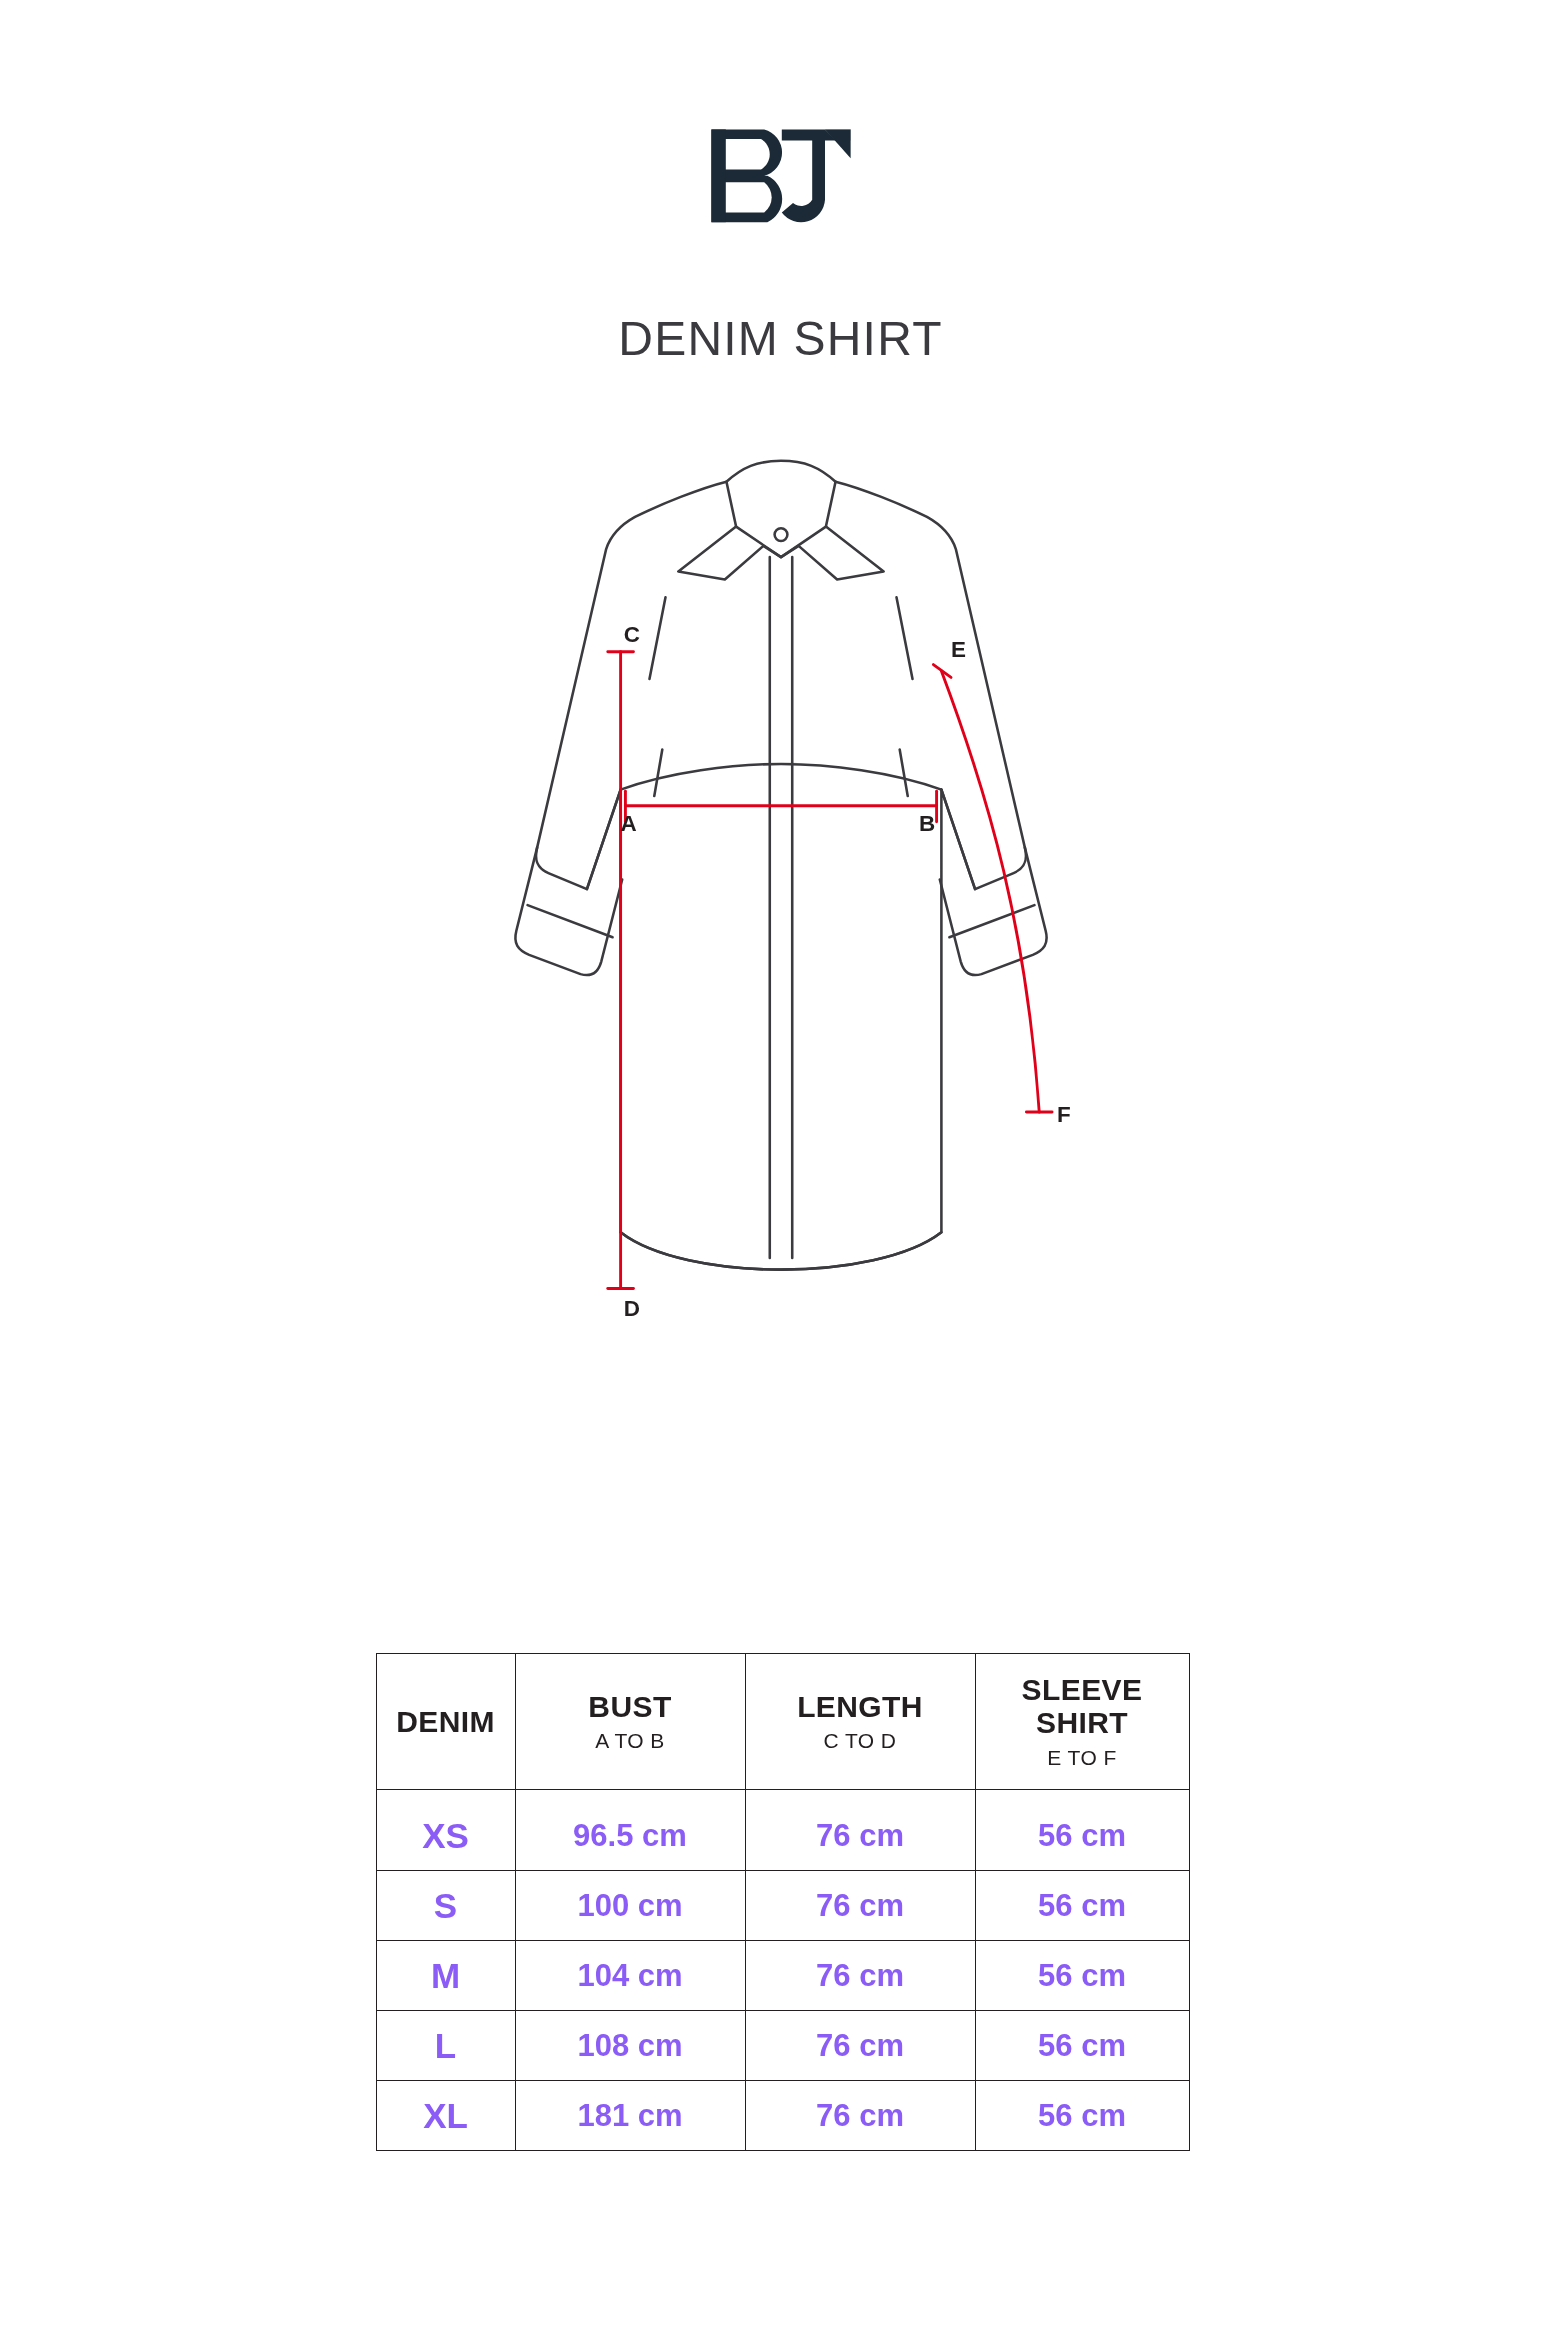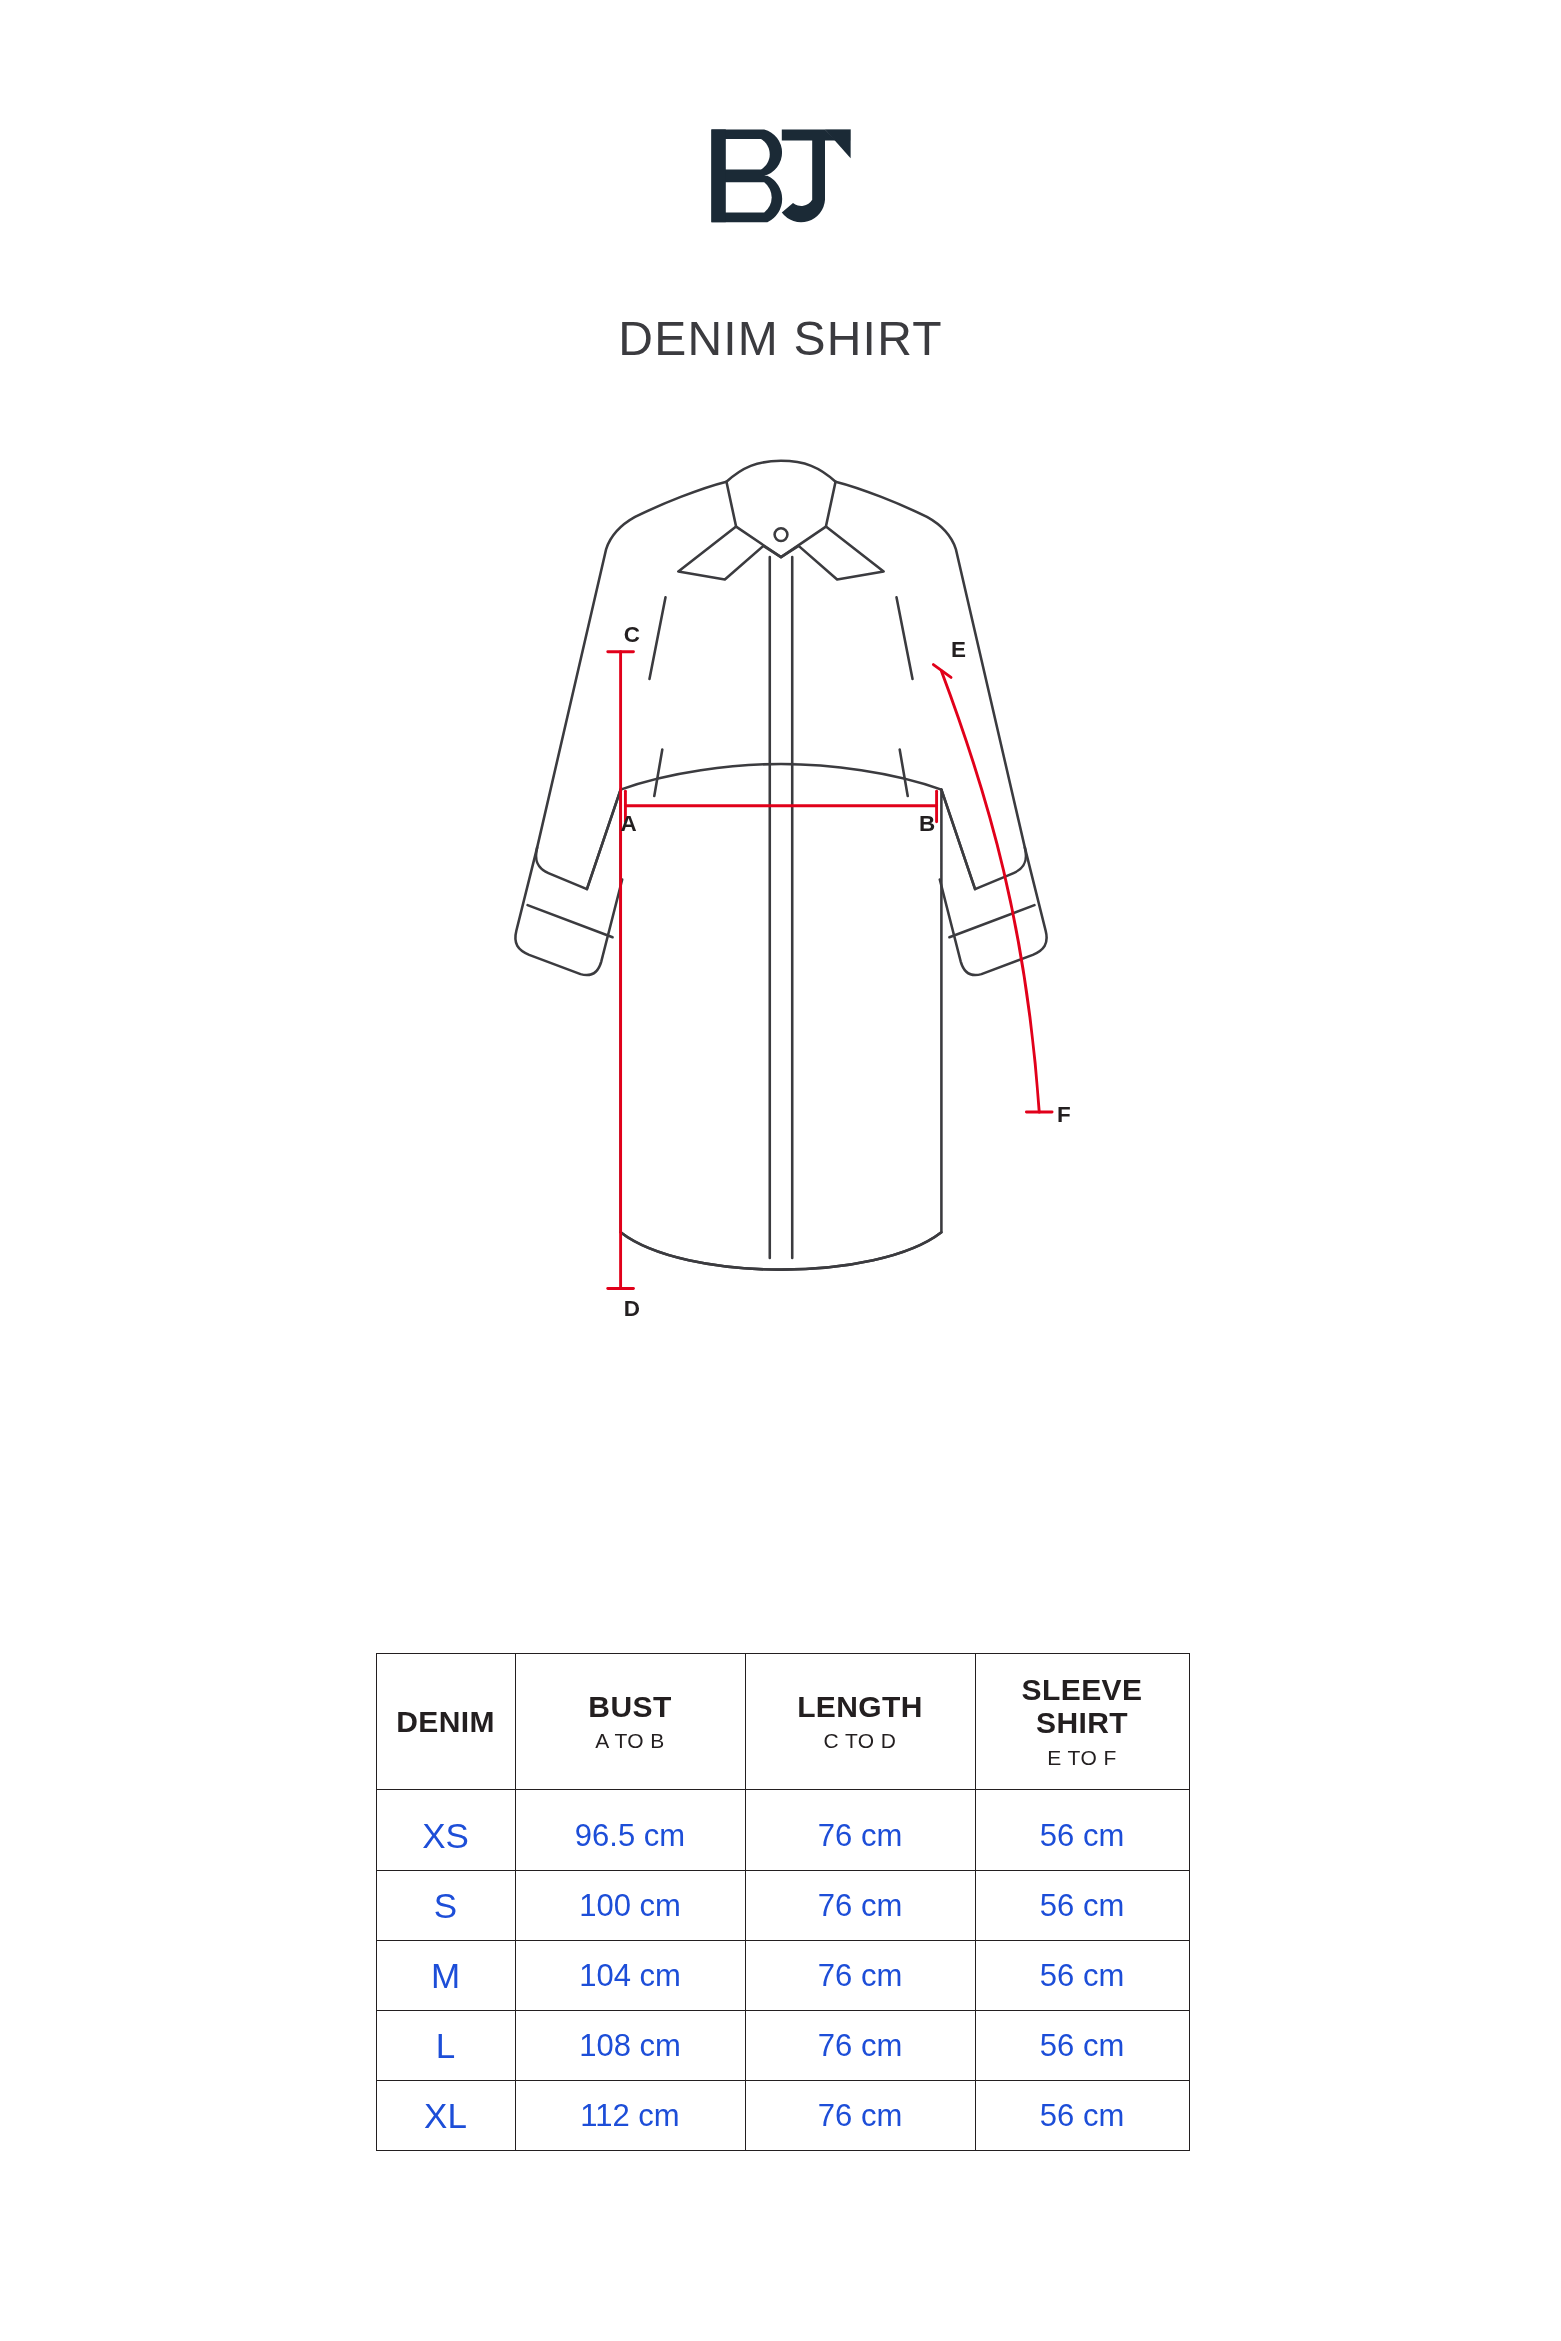--- a/index.html
+++ b/index.html
@@ -94,22 +94,22 @@
     display: block;
     font-size: 21px;
     font-weight: normal;
     letter-spacing: 0.4px;
     margin-top: 6.4px;
     color: #231f20;
   }
   tbody td {
     height: 69px;
     font-size: 31px;
-    font-weight: normal;
-    color: #1d4ed8;
+    font-weight: bold;
+    color: #8b5cf6;
   }
   tbody tr:first-child td { padding-top: 11.2px; }
   tbody td.size-cell { font-size: 35px; }
   
   tbody td {
     border-top: none;
     border-bottom: none;
   }
   tbody tr:last-child td { border-bottom: 1.6px solid #231f20; }
   thead th { border-bottom: 1.6px solid #231f20; }
@@ -253,21 +253,21 @@
           <td>56 cm</td>
         </tr>
         <tr>
           <td class="size-cell">L</td>
           <td>108 cm</td>
           <td>76 cm</td>
           <td>56 cm</td>
         </tr>
         <tr>
           <td class="size-cell">XL</td>
-          <td>112 cm</td>
+          <td>181 cm</td>
           <td>76 cm</td>
           <td>56 cm</td>
         </tr>
       </tbody>
     </table>
   </div>
 
 </div>
 
 

